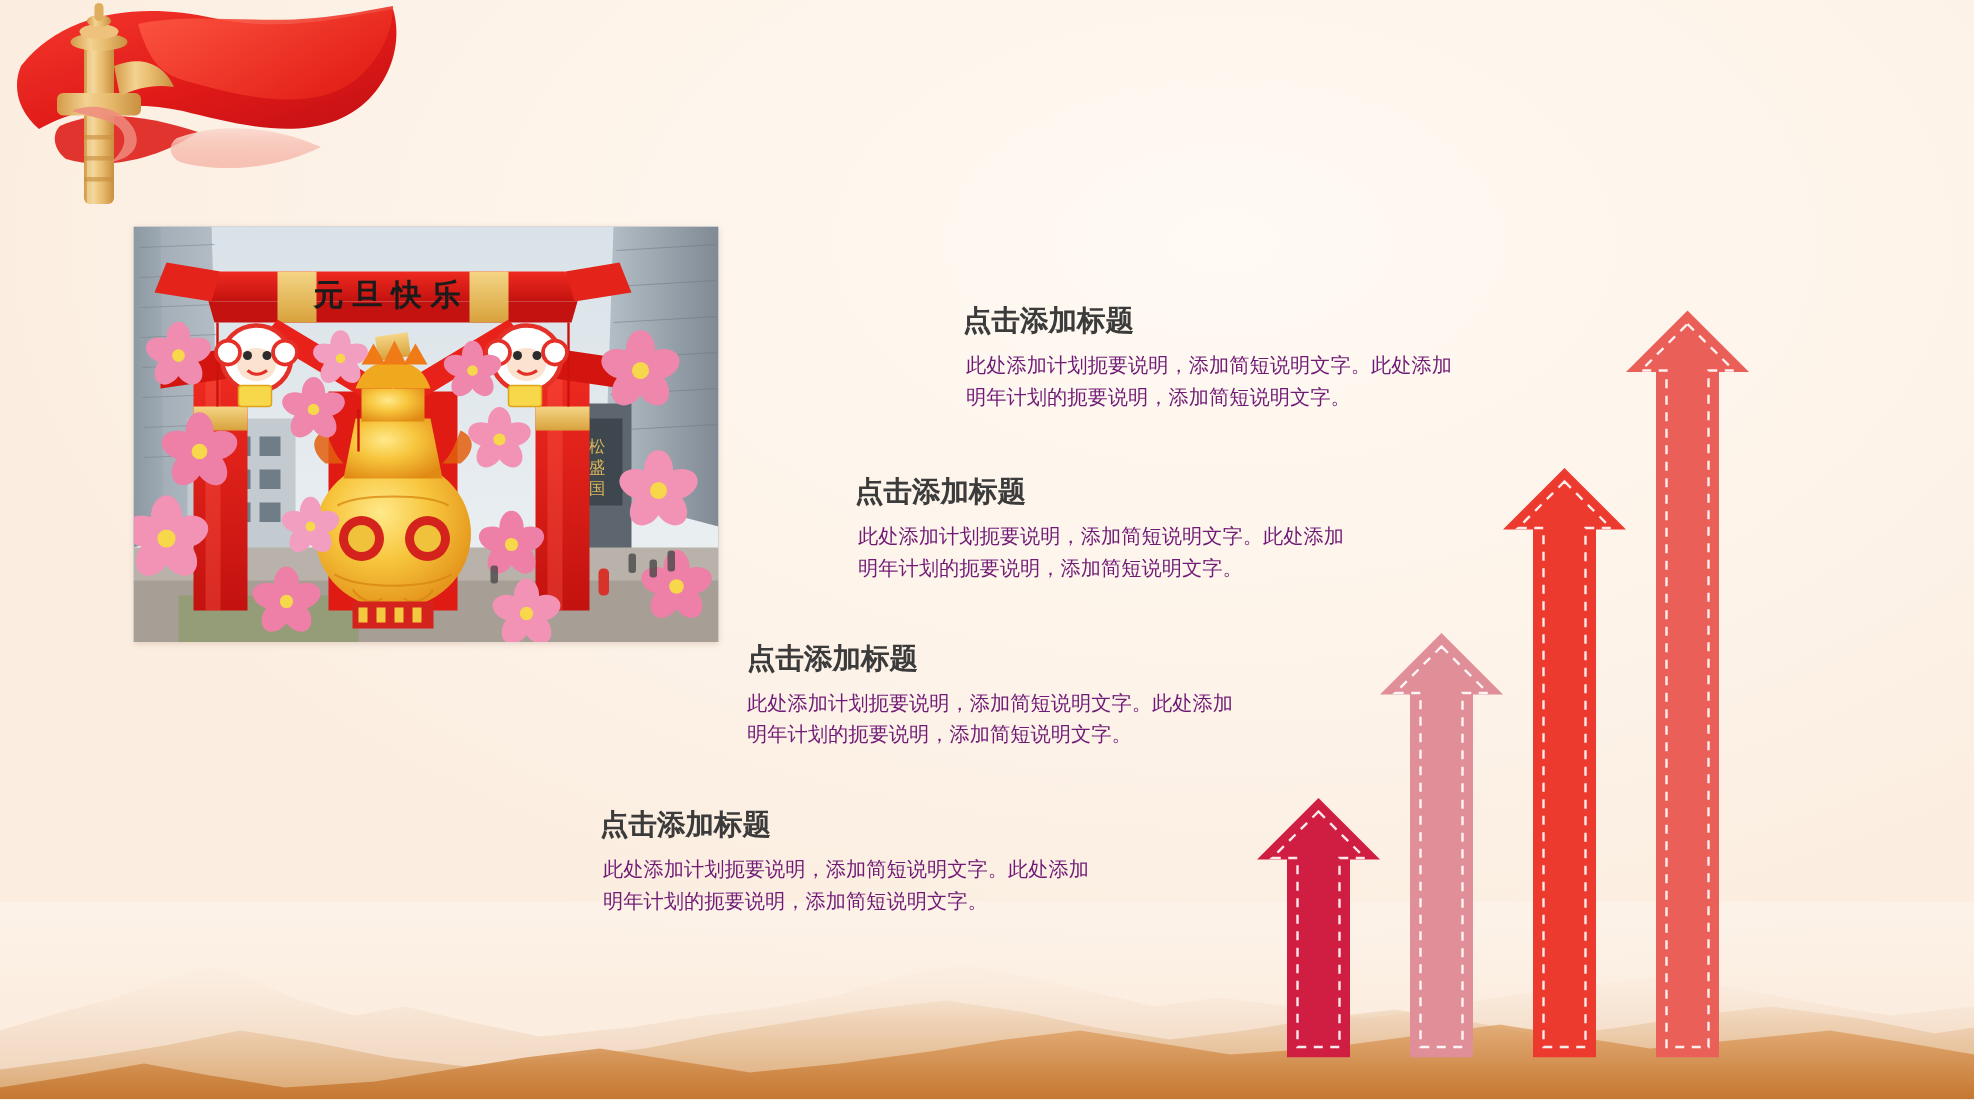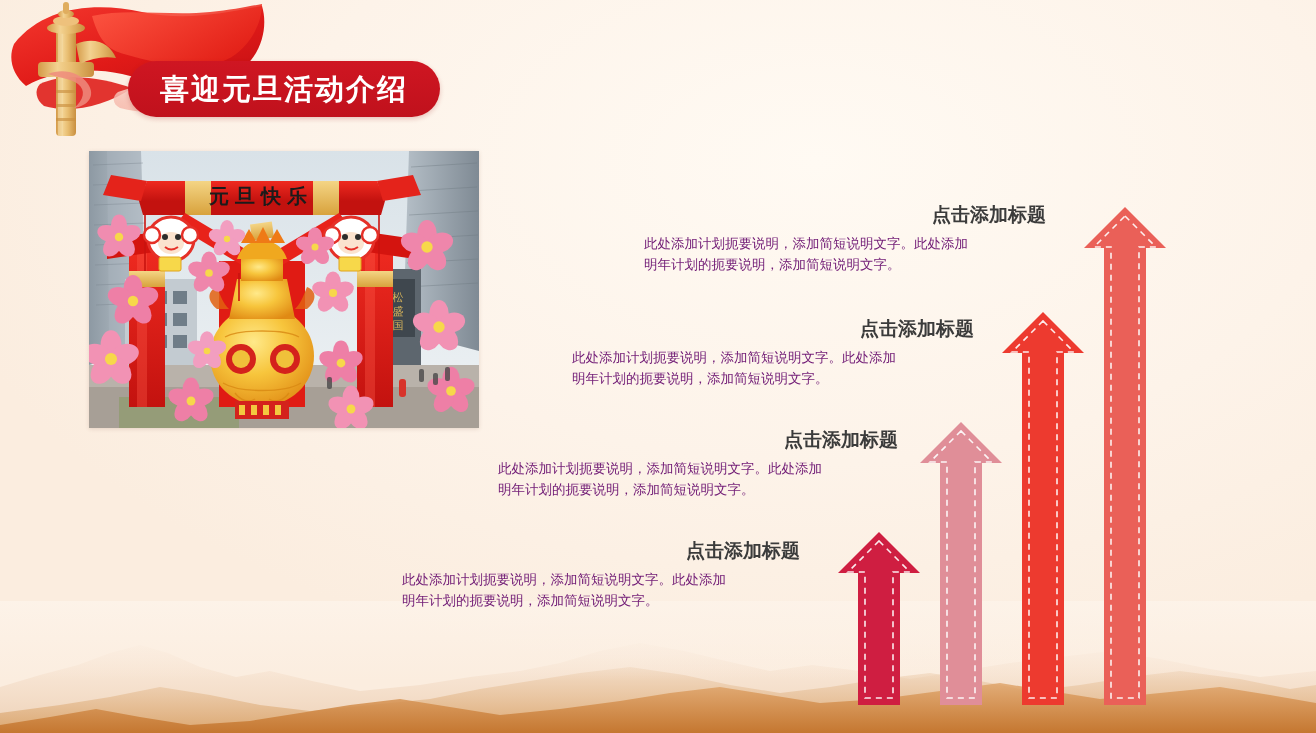--- a/index.html
+++ b/index.html
@@ -87,21 +87,20 @@
 
   
   .text-block { position: absolute; }
   .tb-title {
     font-size: 19px;
     font-weight: bold;
     color: #3b3b3b;
     line-height: 1.2;
     margin: 0 0 7px 0;
     white-space: nowrap;
-    text-align: right;
   }
   .tb-body {
     font-size: 13.5px;
     color: #701a75;
     line-height: 1.55;
     margin: 0;
   }
   .tb-body span { display: block; }
 
   #block-1 { left: 642px; top: 204px; width: 404px; }
@@ -236,23 +235,20 @@
 
         <rect x="56" y="90" width="20" height="3" fill="#c98f3f" opacity="0.65"></rect>
         <rect x="56" y="104" width="20" height="3" fill="#c98f3f" opacity="0.65"></rect>
         <rect x="56" y="118" width="20" height="3" fill="#c98f3f" opacity="0.65"></rect>
 
         <path d="M48,74 C62,68 80,72 88,84 C96,96 88,106 74,108 C84,100 86,90 78,84
                  C70,78 58,78 48,74 Z" fill="#ef8b7c" opacity="0.85"></path>
       </svg>
     </div>
 
-    <div id="title-pill">
-      <span class="label">喜迎元旦活动介绍</span>
-    </div>
   </div>
 
   <div id="photo">
     <svg viewBox="0 0 390 277" preserveAspectRatio="none" xmlns="http://www.w3.org/2000/svg">
       <defs>
         <linearGradient id="skyG" x1="0" y1="0" x2="0" y2="1">
           <stop offset="0%" stop-color="#d9e2e8"></stop>
           <stop offset="100%" stop-color="#eef2f4"></stop>
         </linearGradient>
         <linearGradient id="bldL" x1="0" y1="0" x2="1" y2="0">

